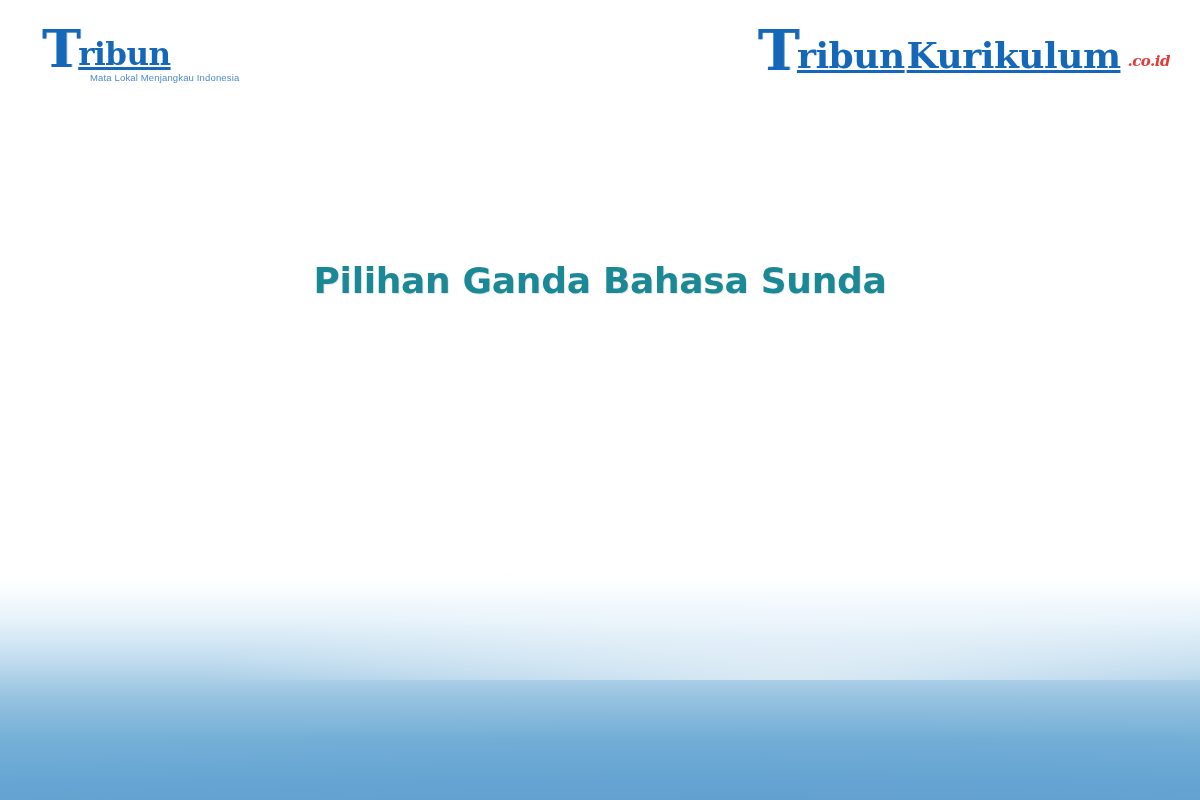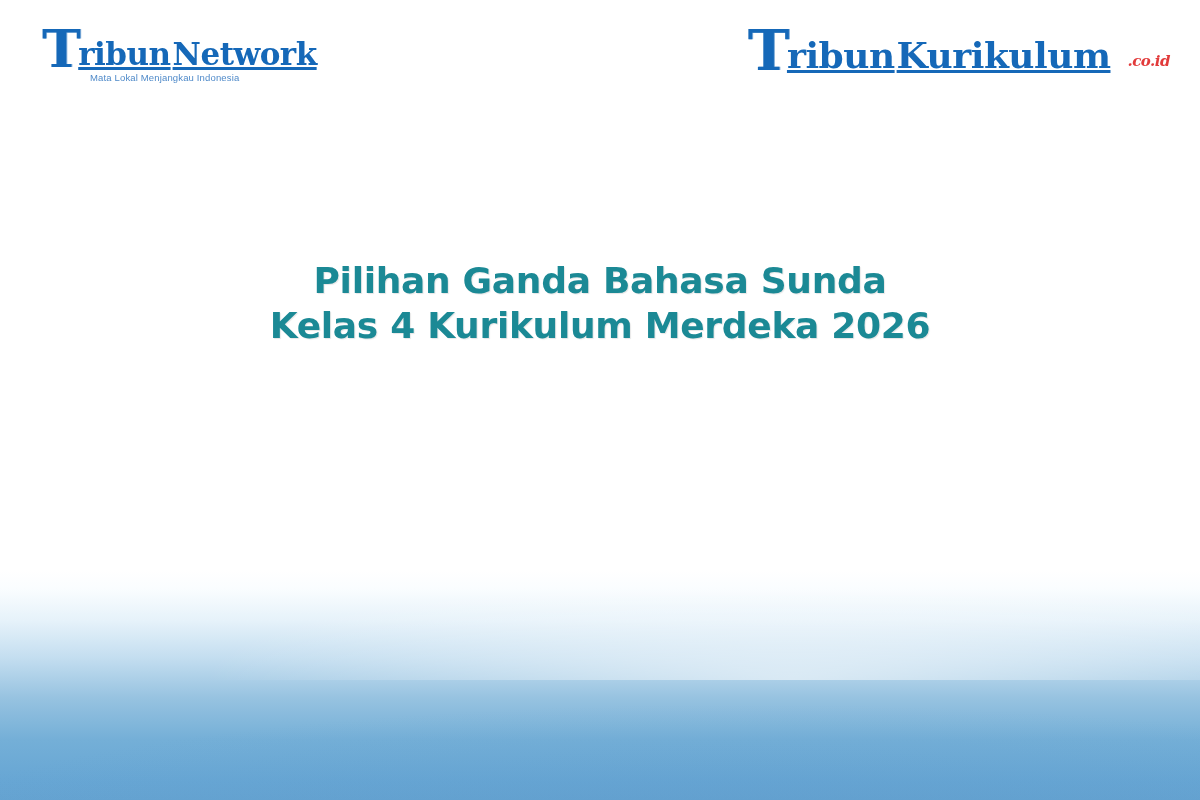--- a/index.html
+++ b/index.html
@@ -106,21 +106,21 @@
   .logo-right .logo-drop   { font-size: 56px; }
   .logo-right .logo-word-a,
   .logo-right .logo-word-b { font-size: 36px; }
 
   .logo-tld {
     color: #e23b3b;
     font-family: "DejaVu Serif", "Liberation Serif", serif;
     font-style: italic;
     font-weight: 700;
     font-size: 15px;
-    margin-left: 17px;
+    margin-left: 7px;
     position: relative;
     top: -2px;
   }
 
   .logo-tagline {
     color: #3f7fc4;
     font-family: "Liberation Sans", sans-serif;
     font-size: 9.5px;
     font-weight: 400;
     letter-spacing: 0.15px;
@@ -157,38 +157,36 @@
 </head>
 <body>
 
 <div class="share-card">
 
   <div class="logo logo-left">
     <div class="logo-stack">
       <div class="logo-wordmark">
         <span class="logo-drop">T</span>
         <span class="logo-word-a">ribun</span>
-        <span class="logo-word-b">Network</span>
       </div>
       <div class="logo-tagline">Mata Lokal Menjangkau Indonesia</div>
     </div>
   </div>
 
   <div class="logo logo-right">
     <div class="logo-wordmark">
       <span class="logo-drop">T</span>
       <span class="logo-word-a">ribun</span>
       <span class="logo-word-b">Kurikulum</span>
       <span class="logo-tld">.co.id</span>
     </div>
   </div>
 
   <div class="headline-wrap">
     <h1 class="headline">
       <span class="headline-line">Pilihan Ganda Bahasa Sunda</span>
-      <span class="headline-line">Kelas 4 Kurikulum Merdeka 2026</span>
     </h1>
   </div>
 
   <div class="bottom-gradient"></div>
   <div class="bottom-gradient-haze"></div>
 
 </div>
 
 </body></html>

